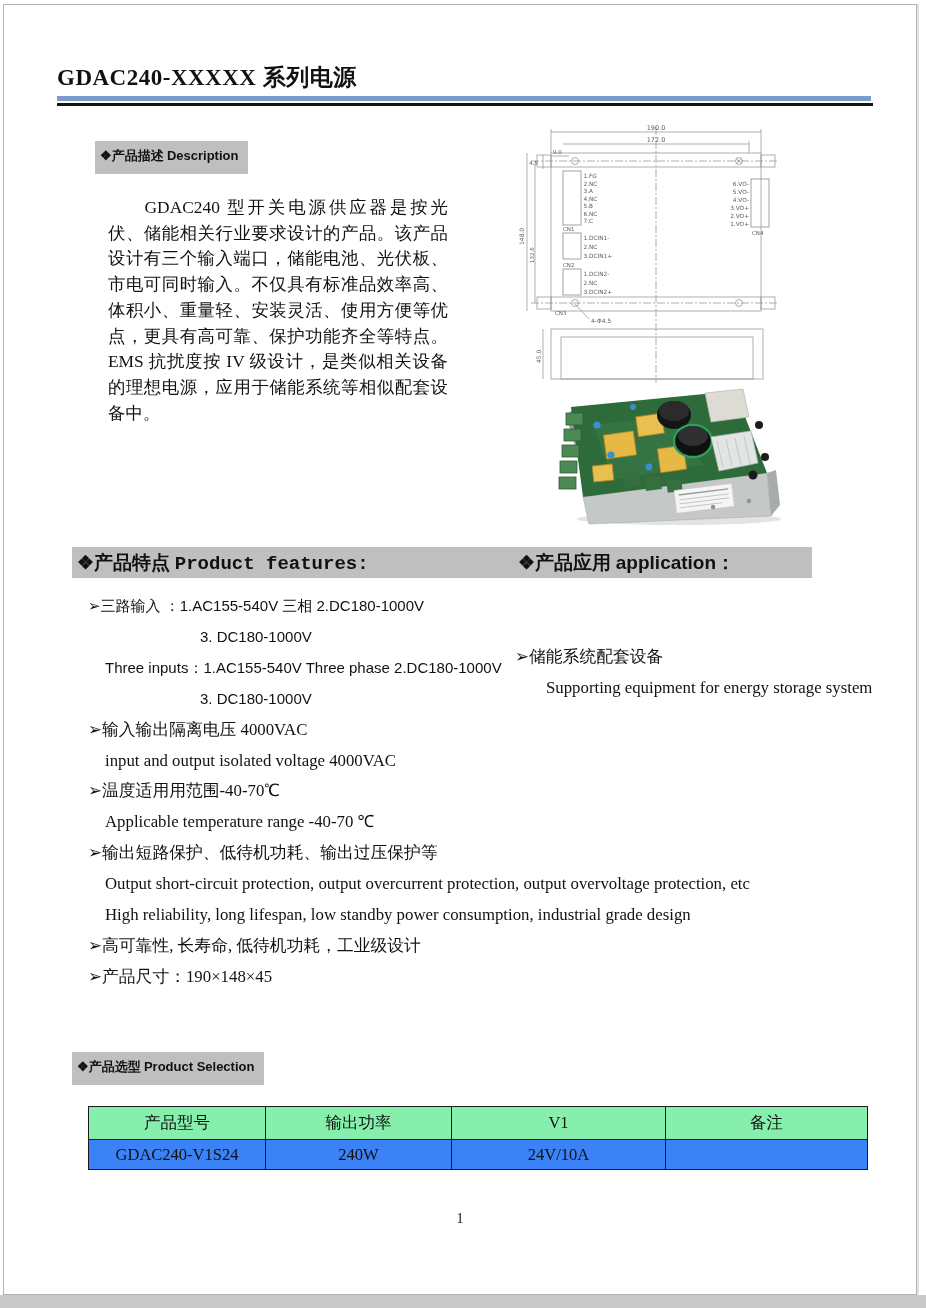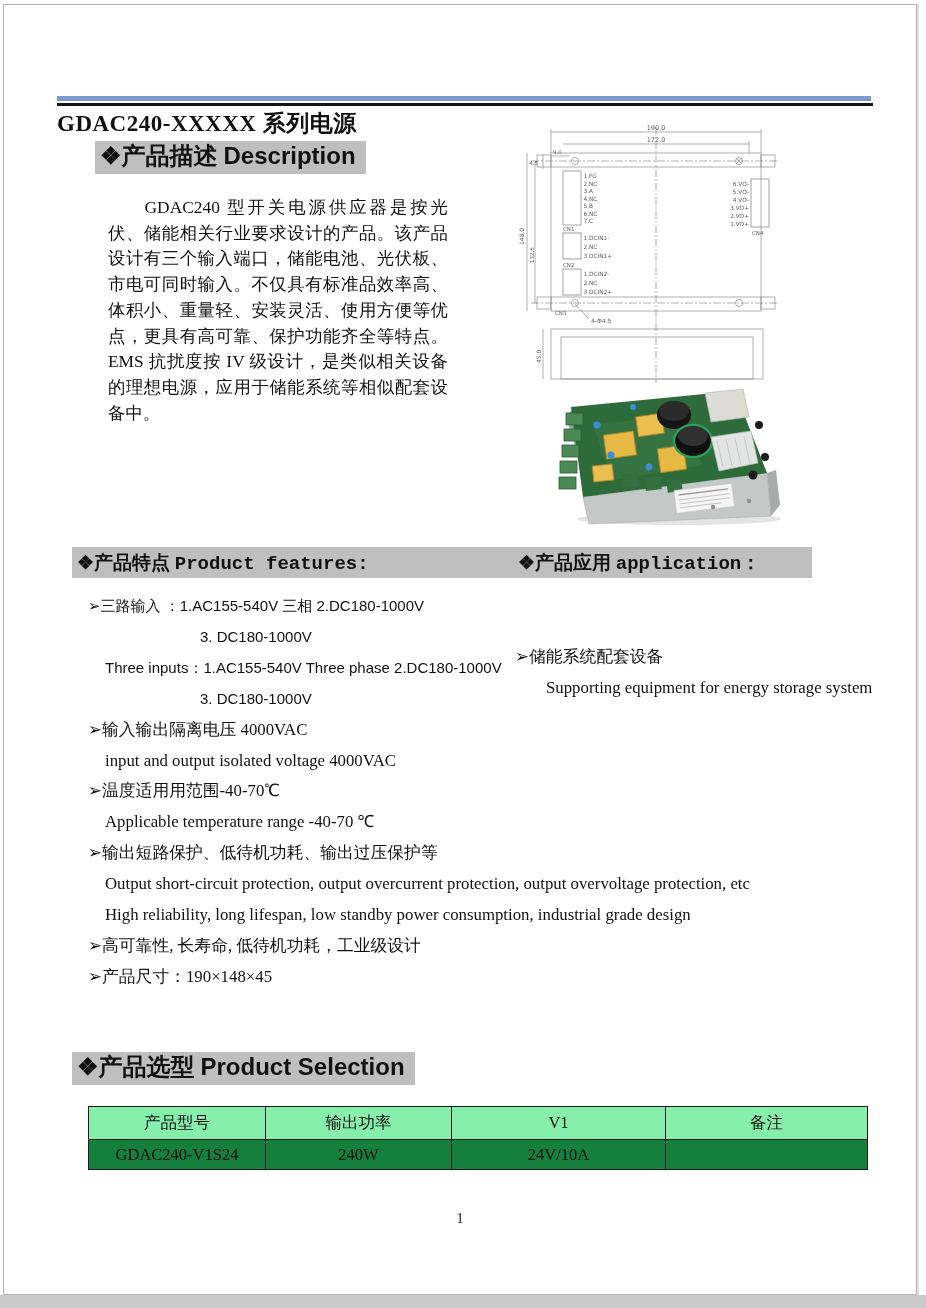--- a/index.html
+++ b/index.html
@@ -7,63 +7,63 @@
     width:926px;height:1308px;position:relative;background:#ffffff;
     font-family:"Liberation Serif", serif;color:#111;overflow:hidden;
   }
   .page{
     position:absolute;left:3px;top:4px;width:912px;height:1289px;
     background:#fff;border:1px solid #b3b3b3;box-shadow:2px 0 0 #e0e0e0;
   }
   .bottom-band{position:absolute;left:0;top:1295px;width:926px;height:13px;background:#c9c9c9;}
   .title{
     position:absolute;left:53px;top:57px;font-size:23px;font-weight:bold;
-    letter-spacing:.5px;white-space:nowrap;margin-top:46px;
+    letter-spacing:.5px;white-space:nowrap;
   }
   .rule-blue{position:absolute;left:53px;top:91px;width:814px;height:5px;background:#7b9bc8;}
   .rule-black{position:absolute;left:53px;top:98px;width:816px;height:3px;background:#141414;}
   .sec-h{
     position:absolute;background:#bfbfbf;height:33px;line-height:29px;
-    font-size:24px;font-weight:bold;white-space:nowrap;padding:0 10px 0 5px;
+    font-size:13px;font-weight:bold;white-space:nowrap;padding:0 10px 0 5px;
   }
   .sec-h .sans{font-family:"Liberation Sans", sans-serif;}
   .desc-h{left:91px;top:136px;}
   .sel-h{left:68px;top:1047px;}
   .desc-body{
     position:absolute;left:84px;top:190px;width:340px;
     font-size:17.4px;line-height:25.7px;text-align:justify;text-indent:2.1em;margin-left:20px;
   }
   .drawing{position:absolute;left:509px;top:118px;width:280px;height:262px;}
   .photo{position:absolute;left:549px;top:380px;width:248px;height:142px;}
   .feat-bar{
     position:absolute;left:68px;top:542px;width:740px;height:31px;background:#bfbfbf;
     font-size:19px;font-weight:bold;line-height:31px;white-space:nowrap;
   }
   .feat-bar .feat-h{position:absolute;left:5px;top:0;}
   .feat-bar .app-h{position:absolute;left:446px;top:0;}
   .mono-b{font-family:"Liberation Mono", monospace;font-weight:bold;margin-top:48px;}
-  .sans-b{font-family:Liberation Mono, monospace;font-weight:bold;}
+  .sans-b{font-family:Liberation Sans, sans-serif;font-weight:bold;}
   .features{position:absolute;left:84px;top:586px;width:810px;}
   .f-line{line-height:30.9px;font-size:16.8px;white-space:nowrap;}
   .f-line.mono{font-family:Liberation Sans, sans-serif;font-size:15px;}
   .ind1{padding-left:17px;}
   .ind2{padding-left:112px;}
   .application{position:absolute;left:511px;top:588px;width:380px;margin-top:48px;}
   .a-line{line-height:31px;font-size:16.8px;white-space:nowrap;}
   .a-line.ind1{padding-left:31px;}
   .sel-table{
     position:absolute;left:84px;top:1101px;width:779px;
     border-collapse:collapse;table-layout:fixed;font-size:16.5px;
   }
   .sel-table th,.sel-table td{
     border:1.5px solid #1a1a1a;text-align:center;padding:0;
     font-weight:normal;overflow:hidden;white-space:nowrap;
   }
   .sel-table th{height:32px;background:#86efac;}
-  .sel-table td{height:29px;background:#15803d;}
+  .sel-table td{height:29px;background:#3b82f6;}
   .page-num{position:absolute;left:0;top:1206px;width:912px;text-align:center;font-size:14px;}
   svg text{font-family:"DejaVu Sans", sans-serif;fill:#5f5f5f;}
 </style>
 </head>
 <body>
 
 <div class="page">
 
   <div class="title">GDAC240-XXXXX 系列电源</div>
   <div class="rule-blue"></div>

